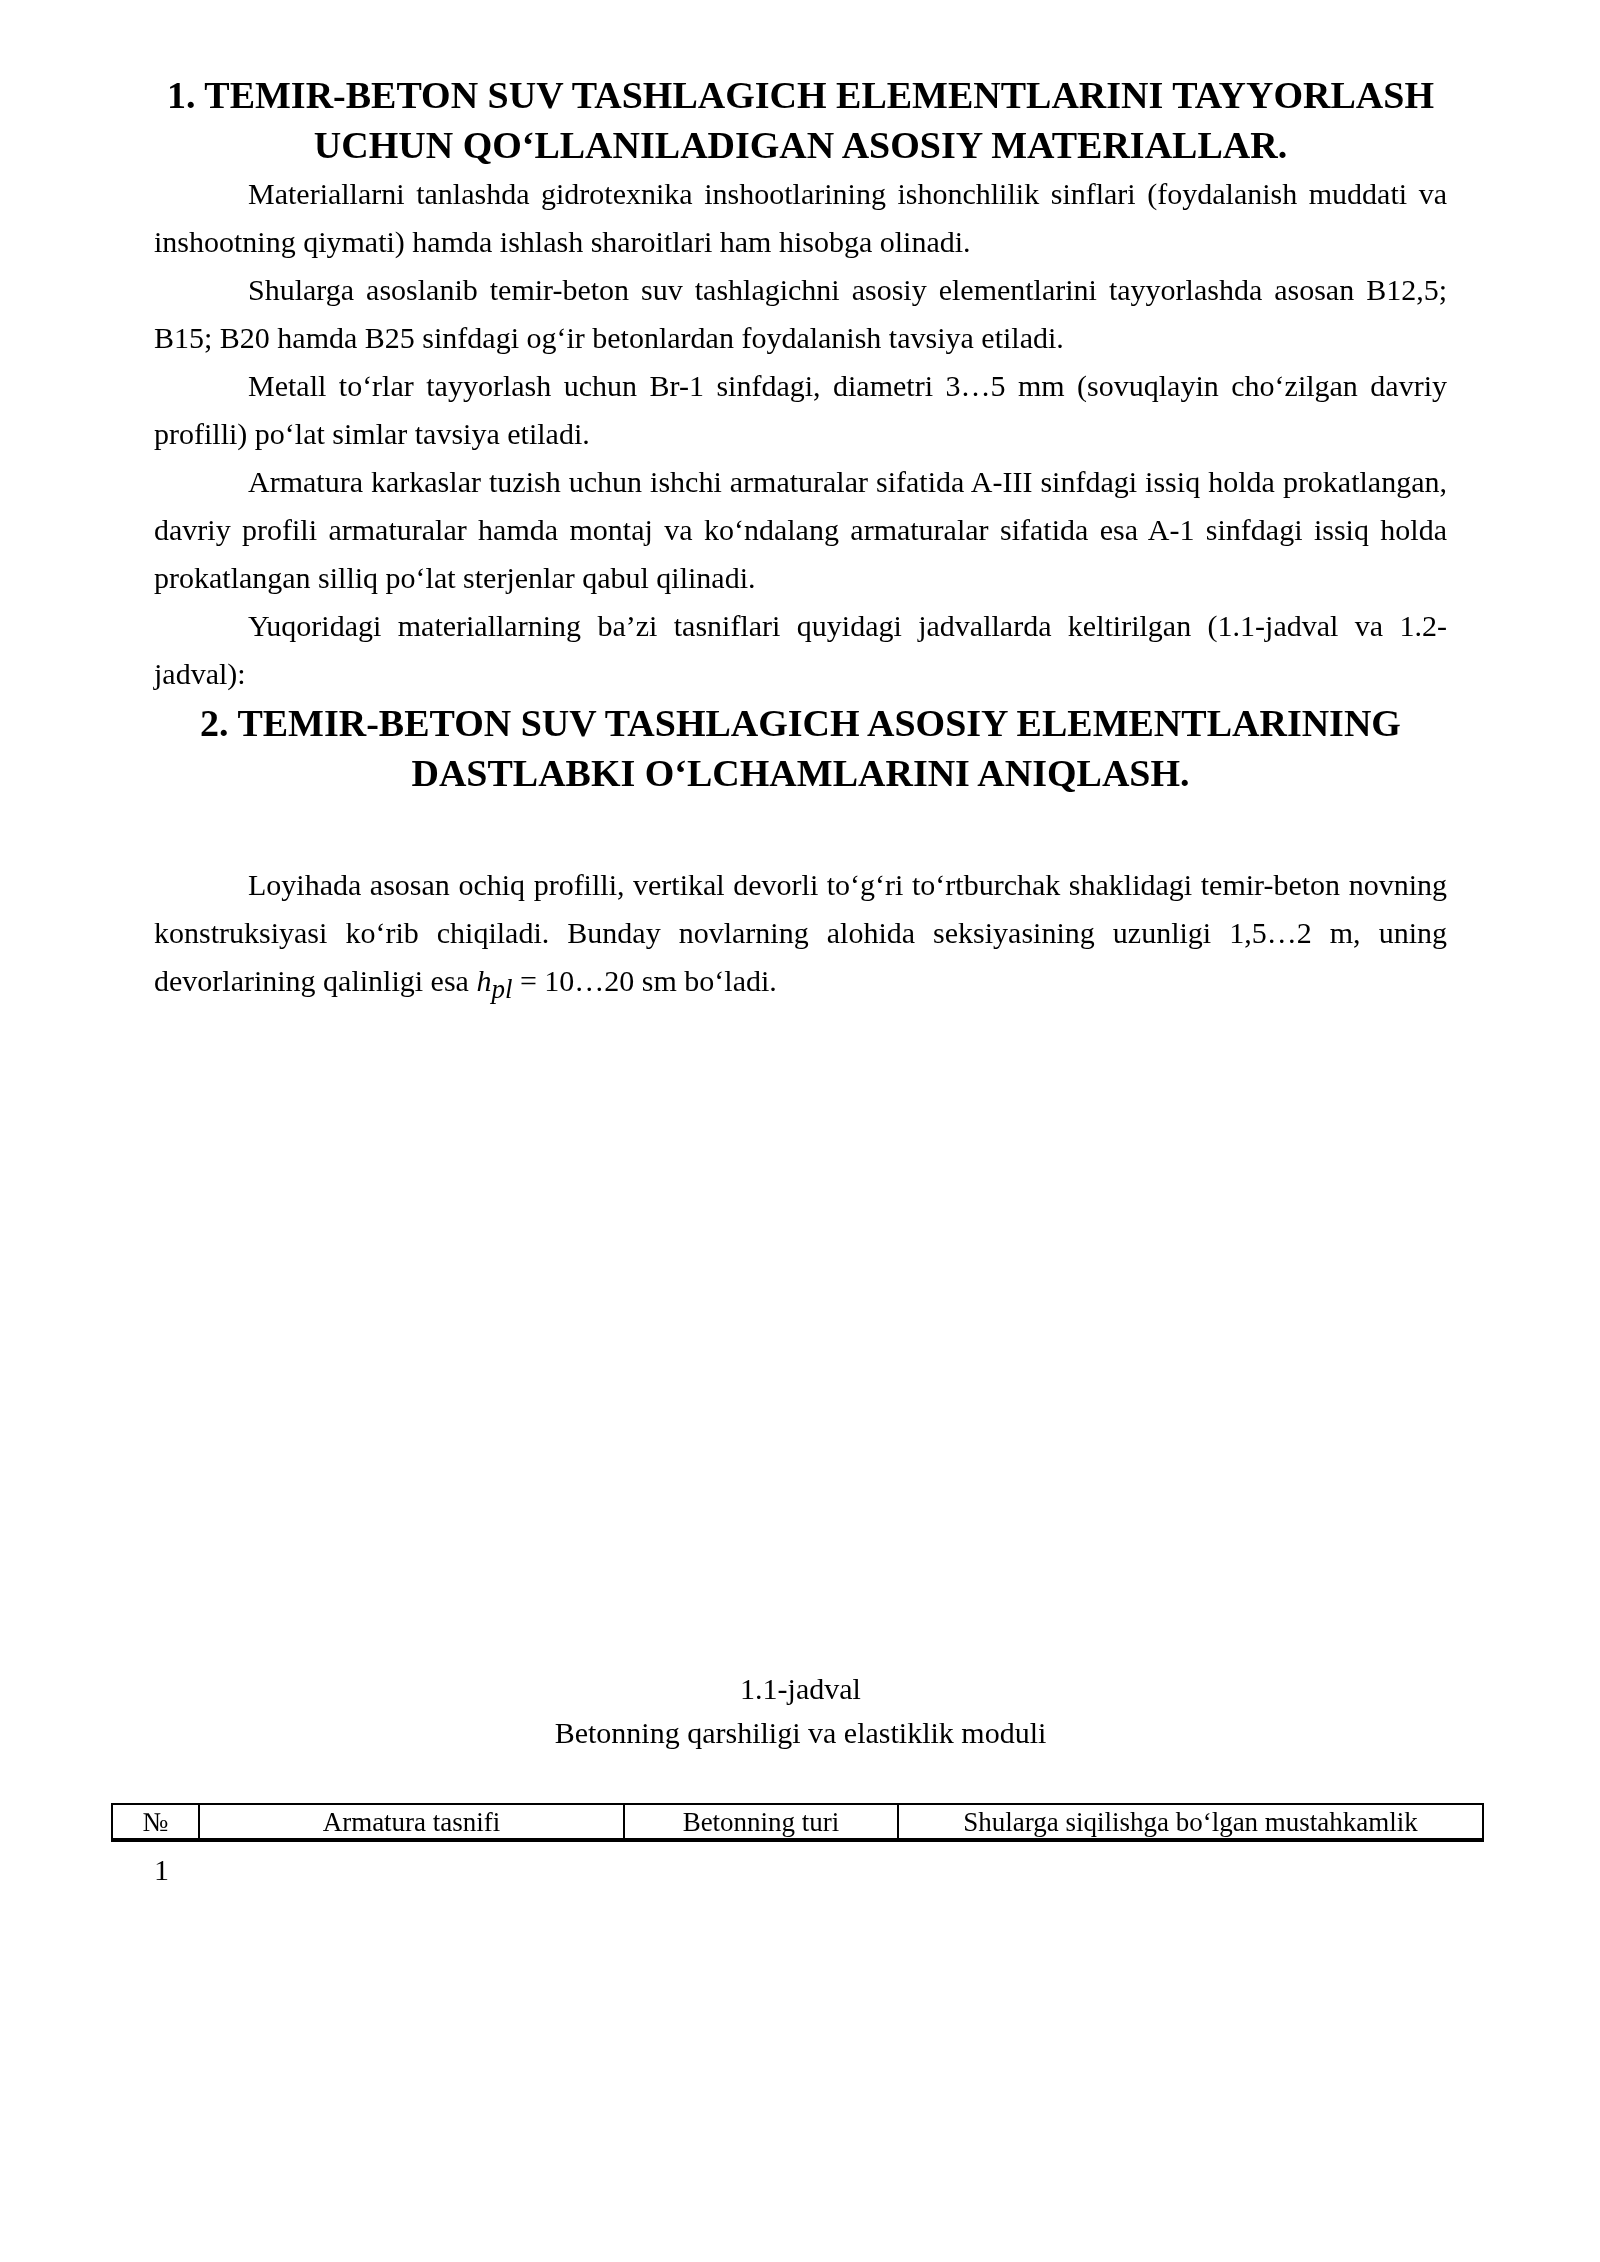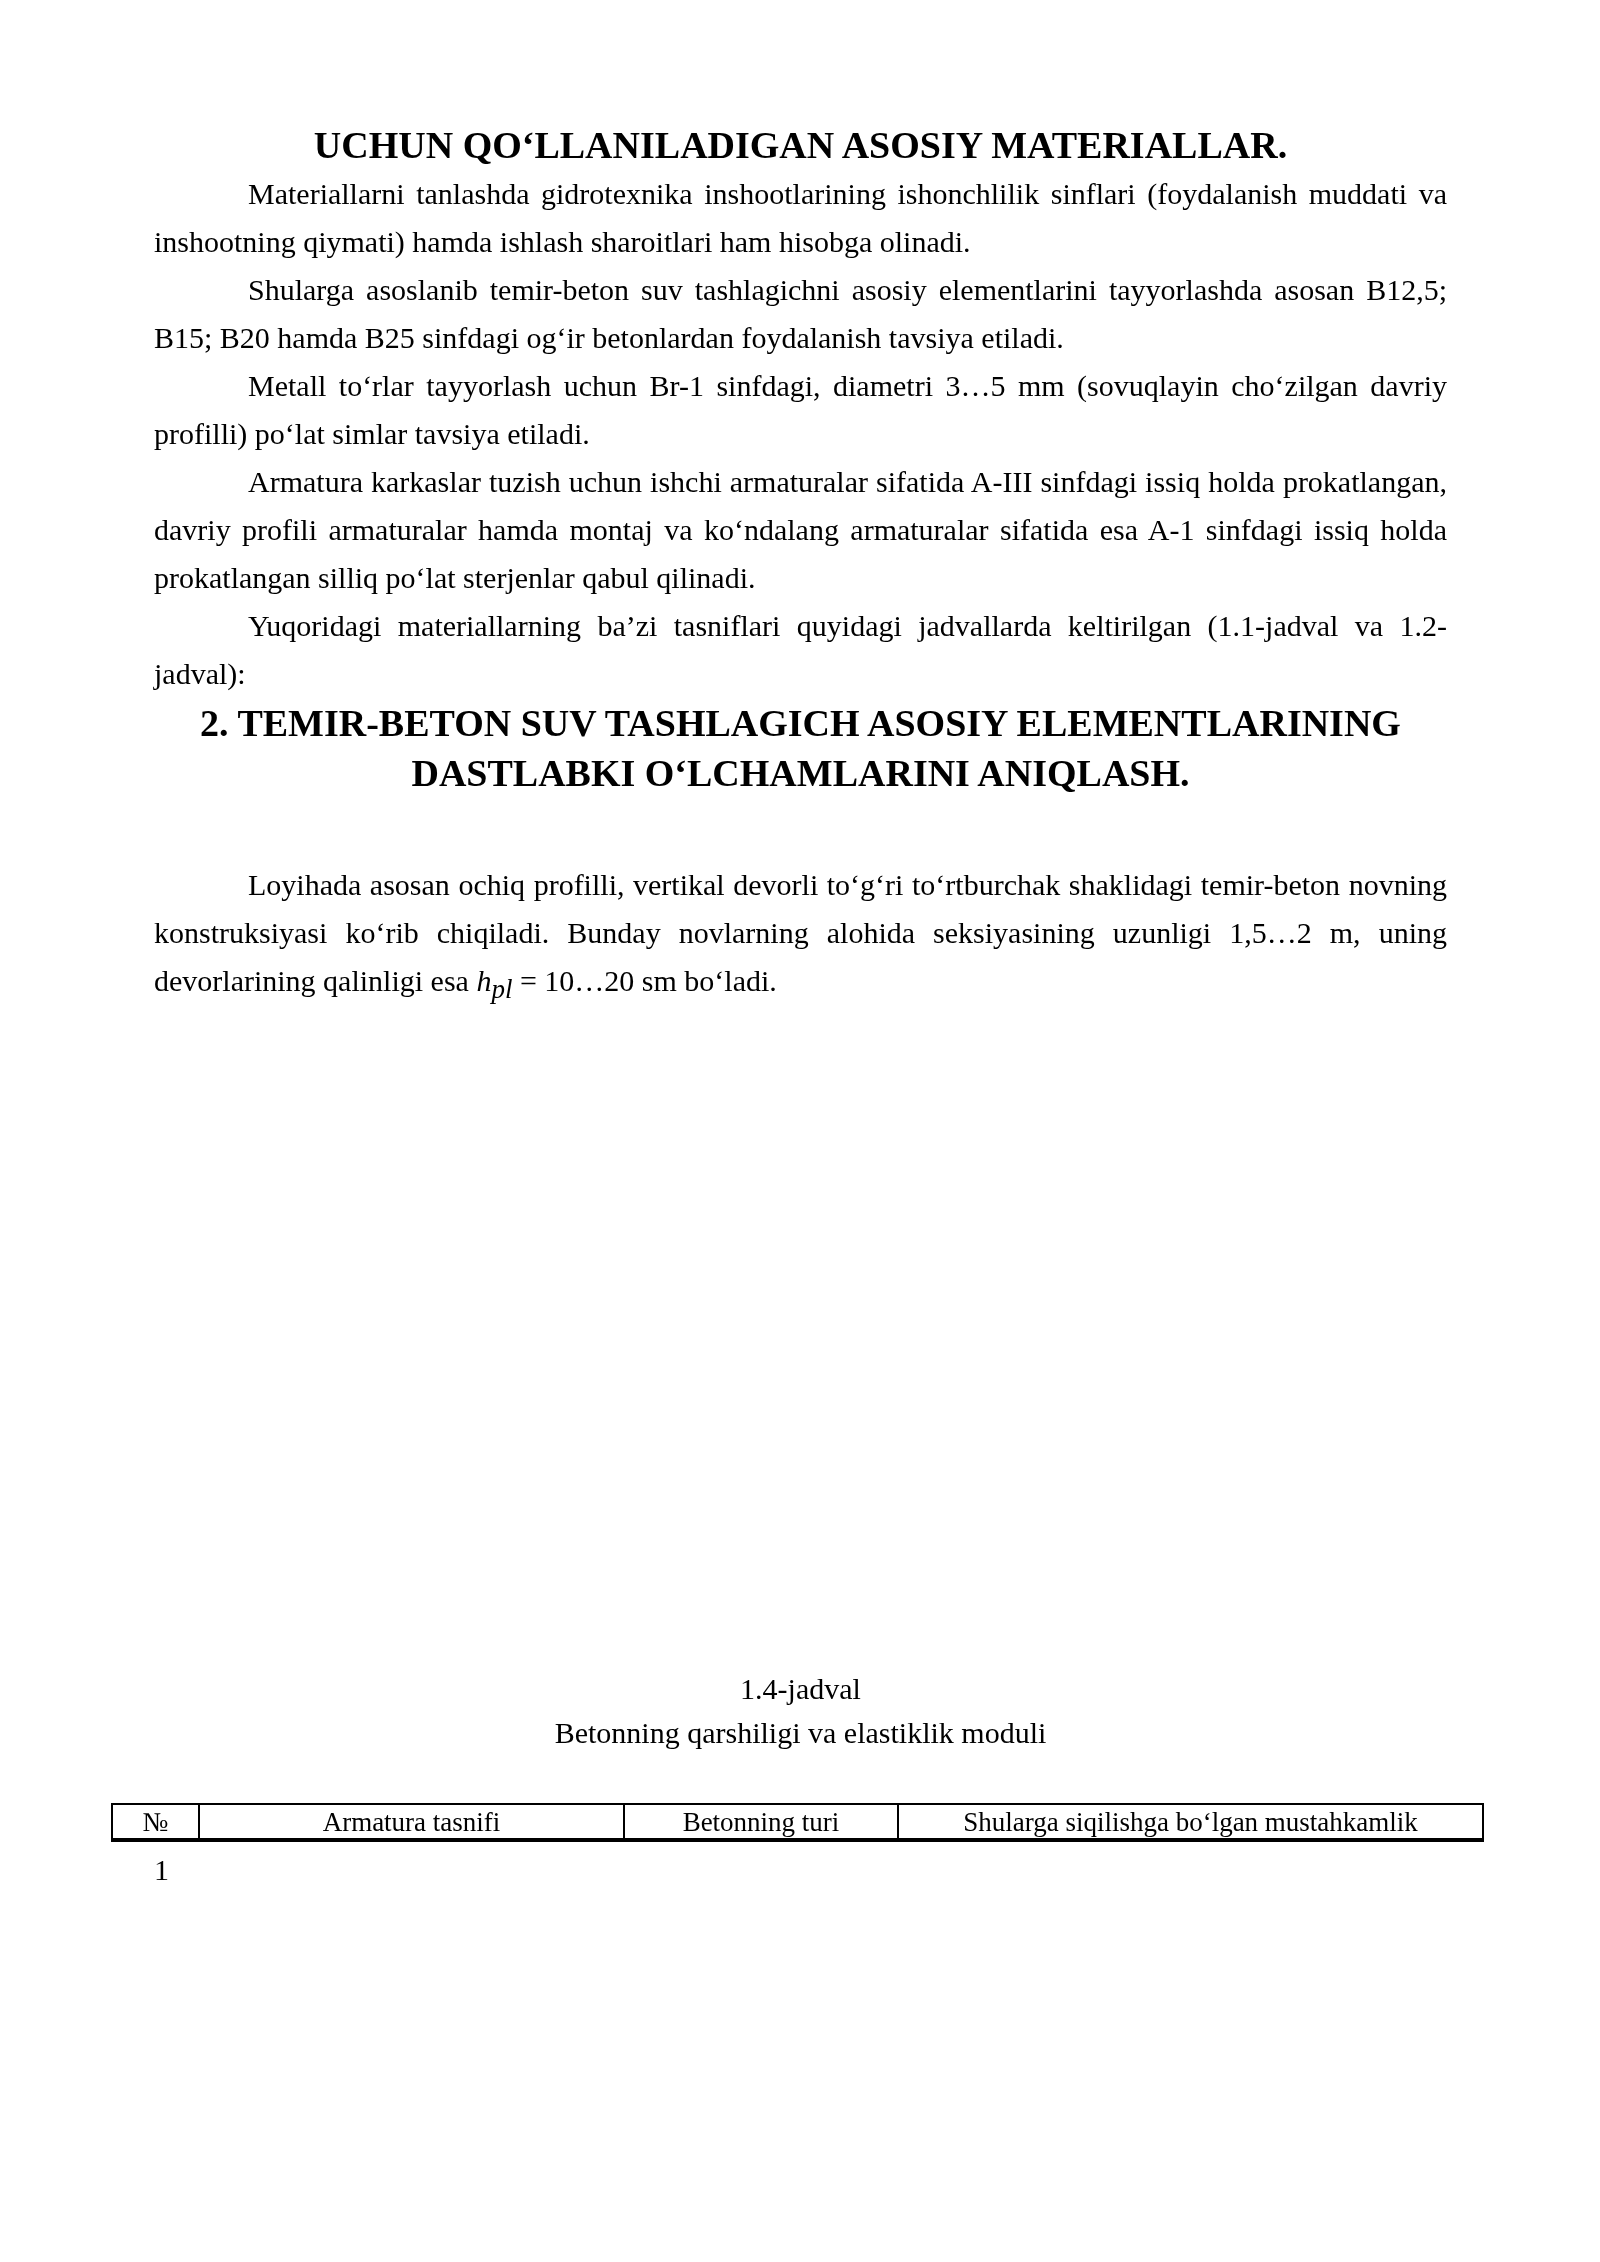--- a/index.html
+++ b/index.html
@@ -96,37 +96,37 @@
     text-align: left;
     text-indent: 0;
   }
 </style>
 </head>
 <body>
 
 <div class="page">
   <div class="content">
 
-    <h1 class="doc-heading first"><br><span>UCHUN QO‘LLANILADIGAN ASOSIY MATERIALLAR.</span></h1>
+    <h1 class="doc-heading first"><span>1. TEMIR-BETON SUV TASHLAGICH ELEMENTLARINI TAYYORLASH</span><br><span>UCHUN QO‘LLANILADIGAN ASOSIY MATERIALLAR.</span></h1>
 
     <p class="body-text">Materiallarni tanlashda gidrotexnika inshootlarining ishonchlilik sinflari (foydalanish muddati va inshootning qiymati) hamda ishlash sharoitlari ham hisobga olinadi.</p>
 
     <p class="body-text">Shularga asoslanib temir-beton suv tashlagichni asosiy elementlarini tayyorlashda asosan B12,5; B15; B20 hamda B25 sinfdagi og‘ir betonlardan foydalanish tavsiya etiladi.</p>
 
     <p class="body-text">Metall to‘rlar tayyorlash uchun Br-1 sinfdagi, diametri 3…5 mm (sovuqlayin cho‘zilgan davriy profilli) po‘lat simlar tavsiya etiladi.</p>
 
     <p class="body-text">Armatura karkaslar tuzish uchun ishchi armaturalar sifatida A-III sinfdagi issiq holda prokatlangan, davriy profili armaturalar hamda montaj va ko‘ndalang armaturalar sifatida esa A-1 sinfdagi issiq holda prokatlangan silliq po‘lat sterjenlar qabul qilinadi.</p>
 
     <p class="body-text">Yuqoridagi materiallarning ba’zi tasniflari quyidagi jadvallarda keltirilgan (1.1-jadval va 1.2-jadval):</p>
 
     <h1 class="doc-heading second"><span>2. TEMIR-BETON SUV TASHLAGICH ASOSIY ELEMENTLARINING</span><br><span>DASTLABKI O‘LCHAMLARINI ANIQLASH.</span></h1>
 
     <p class="body-text after-heading"><span>Loyihada asosan ochiq profilli, vertikal devorli to‘g‘ri to‘rtburchak shaklidagi temir-beton novning konstruksiyasi ko‘rib chiqiladi. Bunday novlarning alohida seksiyasining uzunligi 1,5…2  m, uning devorlarining qalinligi esa </span><span class="formula-var">h</span><sub class="formula-sub">pl</sub><span> = 10…20 sm bo‘ladi.</span></p>
 
-    <p class="table-caption"><span>1.4-jadval</span><br><span>Betonning qarshiligi va elastiklik moduli</span></p>
+    <p class="table-caption"><span>1.1-jadval</span><br><span>Betonning qarshiligi va elastiklik moduli</span></p>
 
     <div class="table-wrap">
       <table class="concrete-table">
         <colgroup>
           <col class="col-num">
           <col class="col-tasnif">
           <col class="col-turi">
           <col class="col-must">
         </colgroup>
         <tbody>

